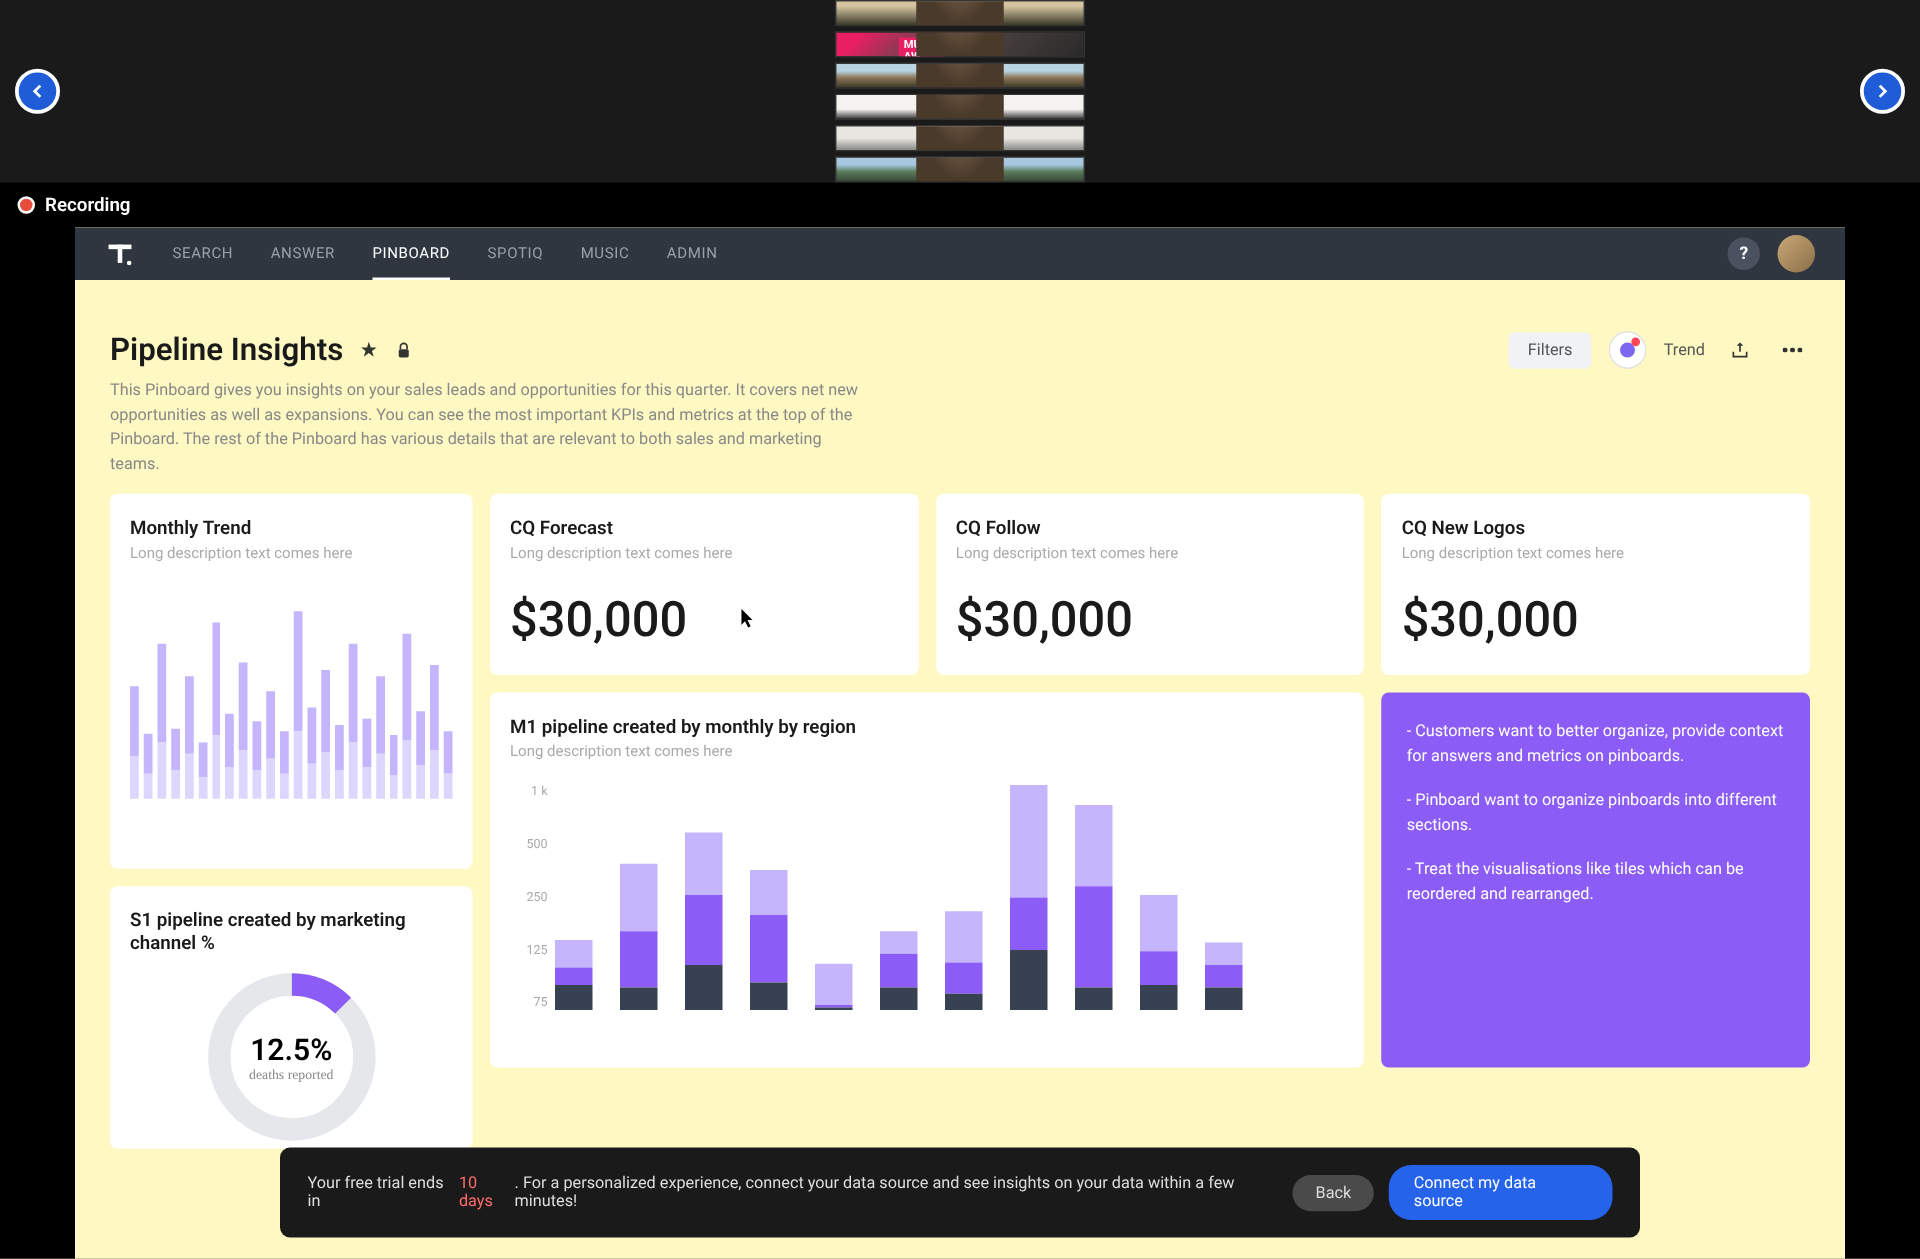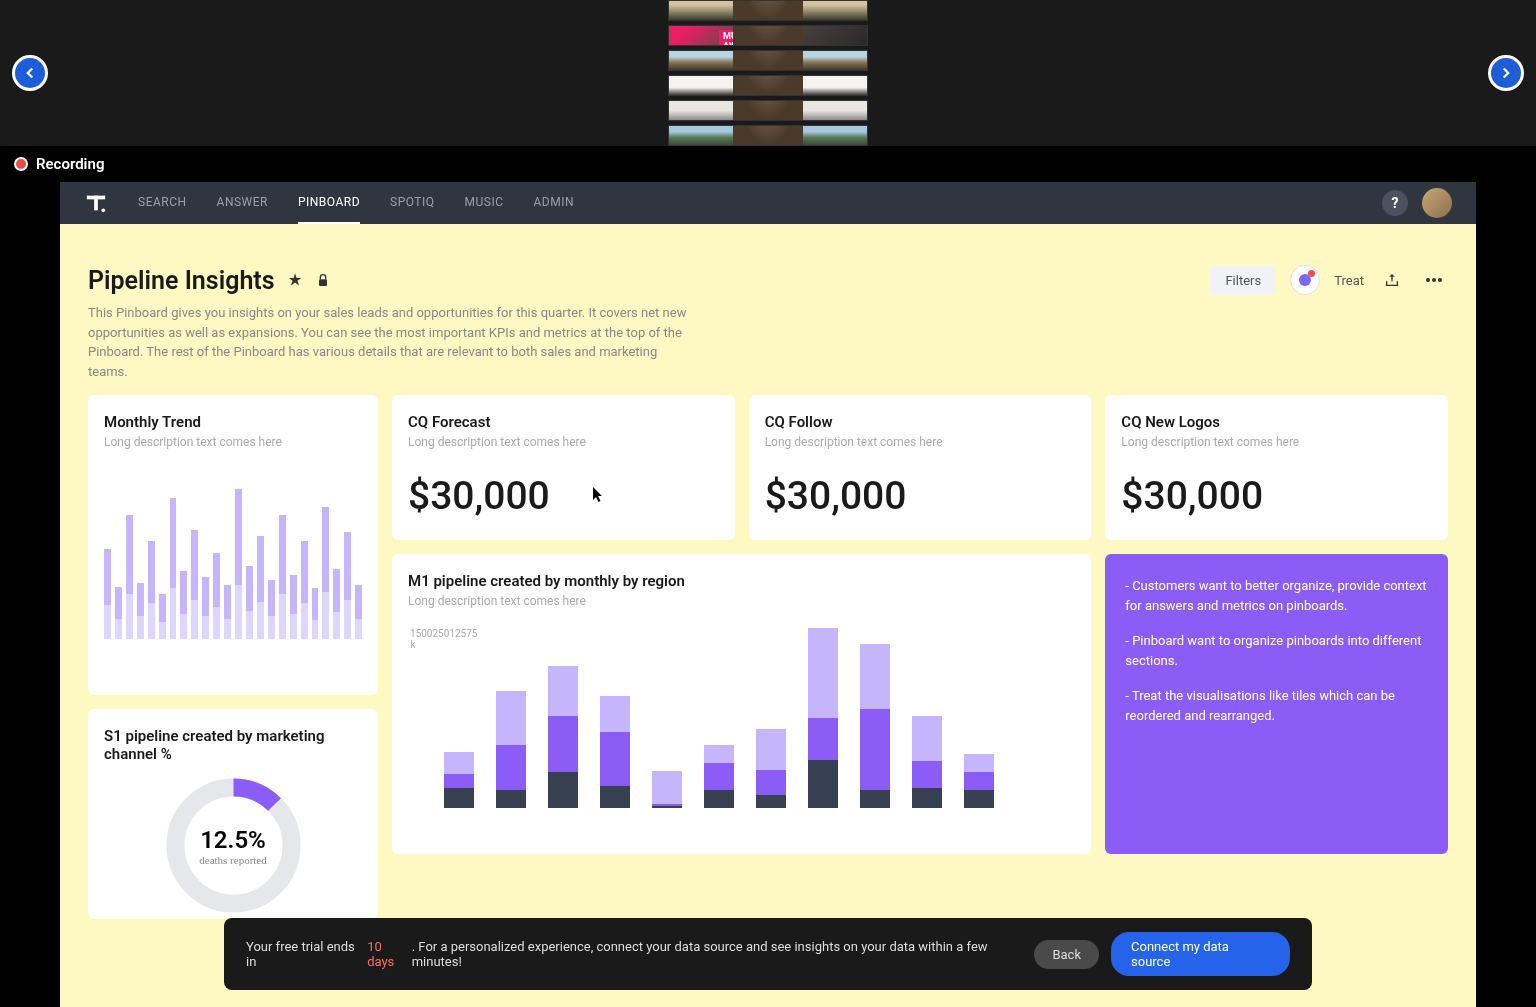--- a/index.html
+++ b/index.html
@@ -315,21 +315,21 @@
   margin-top: 20px;
   margin-left: 36px;
   position: relative;
 }
 .y-axis {
   position: absolute;
   left: -34px;
   top: 0;
   height: 100%;
   display: flex;
-  flex-direction: row;
+  flex-direction: column;
   justify-content: space-between;
   font-size: 10px;
   color: #aaa;
   text-align: right;
   width: 28px;
 }
 .m1-bar {
   width: 30px;
   display: flex;
   flex-direction: column;
@@ -489,21 +489,21 @@
             <rect x="6" y="11" width="12" height="10" rx="2" fill="#333"></rect>
             <path d="M8 11V8a4 4 0 018 0v3" stroke="#333" stroke-width="2" fill="none"></path>
           </svg>
       </div>
       <div class="header-actions">
         <div class="filters-btn">Filters</div>
         <div class="insight-dot">
           <div class="insight-dot-inner"></div>
           <div class="insight-dot-badge"></div>
         </div>
-        <div class="follow-link">Treat</div>
+        <div class="follow-link">Trend</div>
         <div class="share-btn">
           <svg width="16" height="16" viewBox="0 0 24 24">
               <path d="M12 3l4 4h-3v7h-2V7H8l4-4zM5 14v5h14v-5h2v7H3v-7h2z" fill="#333"></path>
             </svg>
         </div>
         <div class="more-btn">
           <svg width="16" height="4" viewBox="0 0 16 4">
               <circle cx="2" cy="2" r="2" fill="#333"></circle>
               <circle cx="8" cy="2" r="2" fill="#333"></circle>
               <circle cx="14" cy="2" r="2" fill="#333"></circle>

